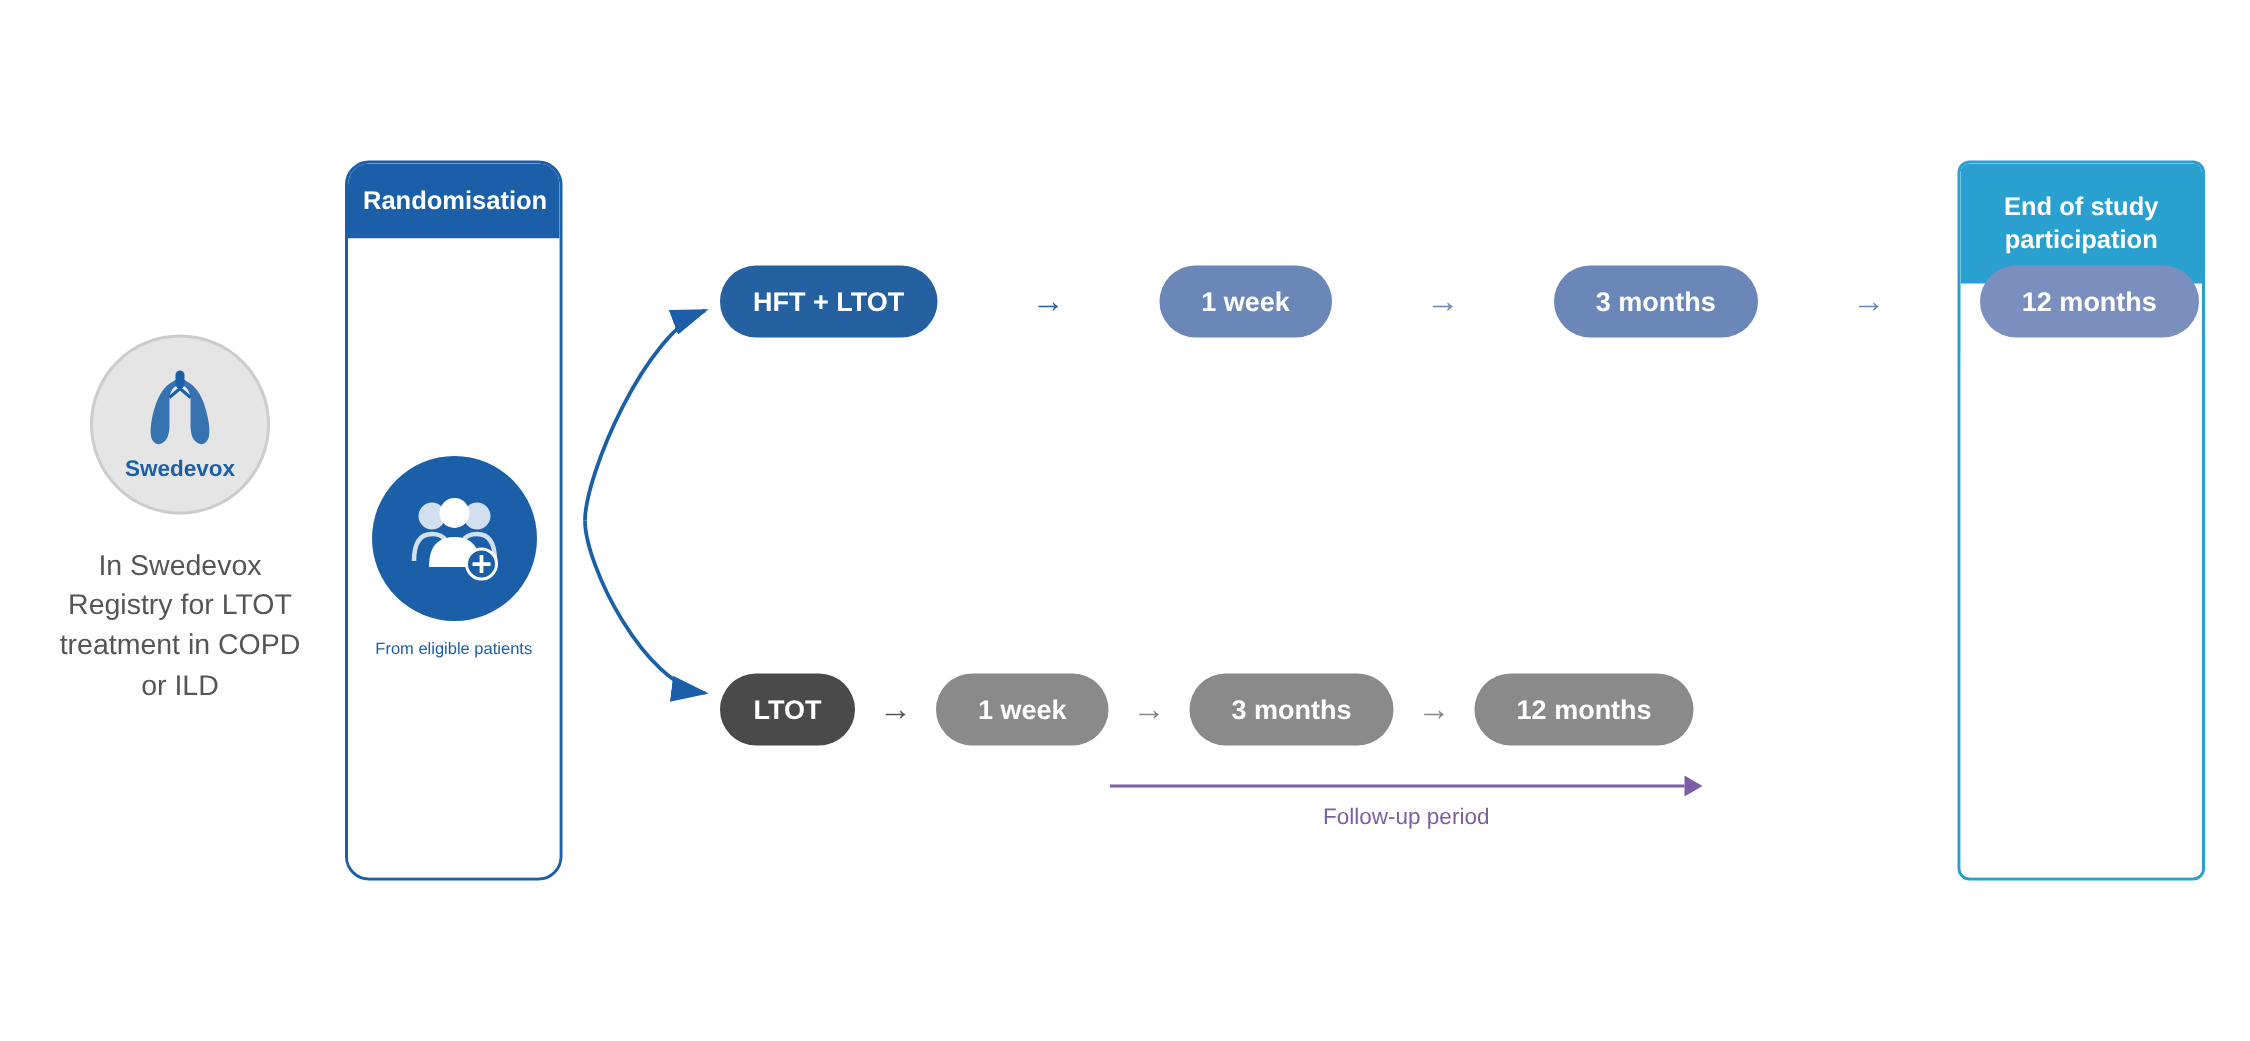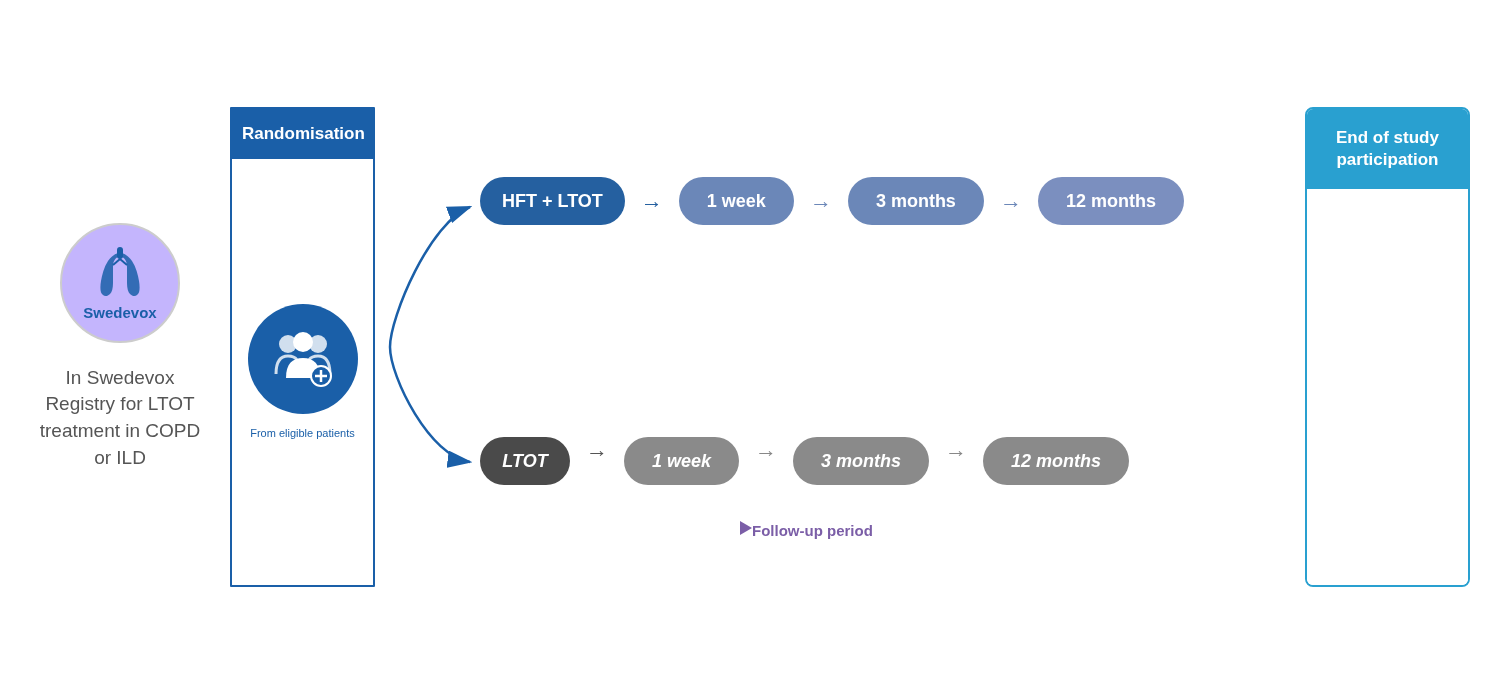--- a/index.html
+++ b/index.html
@@ -28,21 +28,21 @@
       align-items: center;
       width: 180px;
       flex-shrink: 0;
     }
 
     .logo-circle {
       width: 120px;
       height: 120px;
       border-radius: 50%;
       border: 2px solid #cccccc;
-      background: #c4b5fd;
+      background: #e5e5e5;
       display: flex;
       align-items: center;
       justify-content: center;
       margin-bottom: 12px;
       overflow: hidden;
     }
 
     .logo-inner {
       display: flex;
       flex-direction: column;
@@ -62,21 +62,21 @@
       color: #555555;
       line-height: 1.4;
       margin-top: 10px;
     }
 
     
     .randomisation-box {
       width: 145px;
       height: 480px;
       border: 2px solid #1a5fa8;
-      border-radius: 1px;
+      border-radius: 16px;
       overflow: hidden;
       flex-shrink: 0;
       margin-left: 20px;
       display: flex;
       flex-direction: column;
     }
 
     .randomisation-header {
       background: #1a5fa8;
       color: white;
@@ -179,20 +179,21 @@
       padding: 20px 10px;
     }
 
     
     .top-row {
       position: absolute;
       top: 80px;
       left: 0;
       display: flex;
       align-items: center;
+      gap: 47px;
     }
 
     .bottom-row {
       position: absolute;
       top: 310px;
       left: 0;
       display: flex;
       align-items: center;
     }
 
@@ -277,31 +278,31 @@
     <div class="top-row" style="position:absolute; top:100px; left:100px; display:flex; align-items:center;">
       <div class="pill pill-dark-blue" style="background:#2560a0;border-radius:27px;height:48px;display:flex;align-items:center;justify-content:center;font-size:18px;font-weight:600;padding:0 22px;color:white;">HFT + LTOT</div>
       <div class="spacer-arrow" style="margin:0 12px; color:#2560a0; font-size:22px;">→</div>
       <div class="pill pill-medium-blue" style="background:#6b87b8;border-radius:27px;height:48px;display:flex;align-items:center;justify-content:center;font-size:18px;font-weight:600;padding:0 28px;color:white;">1 week</div>
       <div class="spacer-arrow" style="margin:0 12px; color:#6b87b8; font-size:22px;">→</div>
       <div class="pill pill-medium-blue" style="background:#6b87b8;border-radius:27px;height:48px;display:flex;align-items:center;justify-content:center;font-size:18px;font-weight:600;padding:0 28px;color:white;">3 months</div>
       <div class="spacer-arrow" style="margin:0 12px; color:#6b87b8; font-size:22px;">→</div>
       <div class="pill pill-medium-blue" style="background:#7b8fbf;border-radius:27px;height:48px;display:flex;align-items:center;justify-content:center;font-size:18px;font-weight:600;padding:0 28px;color:white;">12 months</div>
     </div>
 
-    <div class="bottom-row" style="position:absolute; top:360px; left:100px; display:flex; align-items:flex-start;font-style:italic;">
+    <div class="bottom-row" style="position:absolute; top:372px; left:100px; display:flex; align-items:center;">
       <div class="pill pill-dark-gray" style="background:#4a4a4a;border-radius:27px;height:48px;display:flex;align-items:center;justify-content:center;font-size:18px;font-weight:600;padding:0 22px;color:white;min-width:90px;">LTOT</div>
       <div class="spacer-arrow" style="margin:0 12px; color:#555; font-size:22px;">→</div>
       <div class="pill pill-medium-gray" style="background:#8a8a8a;border-radius:27px;height:48px;display:flex;align-items:center;justify-content:center;font-size:18px;font-weight:600;padding:0 28px;color:white;">1 week</div>
       <div class="spacer-arrow" style="margin:0 12px; color:#888; font-size:22px;">→</div>
       <div class="pill pill-medium-gray" style="background:#8a8a8a;border-radius:27px;height:48px;display:flex;align-items:center;justify-content:center;font-size:18px;font-weight:600;padding:0 28px;color:white;">3 months</div>
       <div class="spacer-arrow" style="margin:0 12px; color:#888; font-size:22px;">→</div>
       <div class="pill pill-medium-gray" style="background:#8a8a8a;border-radius:27px;height:48px;display:flex;align-items:center;justify-content:center;font-size:18px;font-weight:600;padding:0 28px;color:white;">12 months</div>
     </div>
 
-    <div style="position:absolute; top:440px; left:360px; right:170px; display:flex; flex-direction:row;font-weight:bold;">
+    <div style="position:absolute; top:440px; left:360px; right:170px; display:flex; flex-direction:column;">
       <div style="display:flex; align-items:center;">
         <div style="height:2px; background:#7b5ea7; flex:1;"></div>
         <div style="width:0;height:0;border-top:7px solid transparent;border-bottom:7px solid transparent;border-left:12px solid #7b5ea7;"></div>
       </div>
       <div style="color:#7b5ea7; font-size:15px; margin-top:5px; text-align:center;">Follow-up period</div>
     </div>
 
   </div>
 
   <div class="end-box" style="width:165px;height:480px;border:2.5px solid #29a0d0;border-radius:8px;overflow:hidden;flex-shrink:0;margin-left:0;display:flex;flex-direction:column;gap:46px;">

